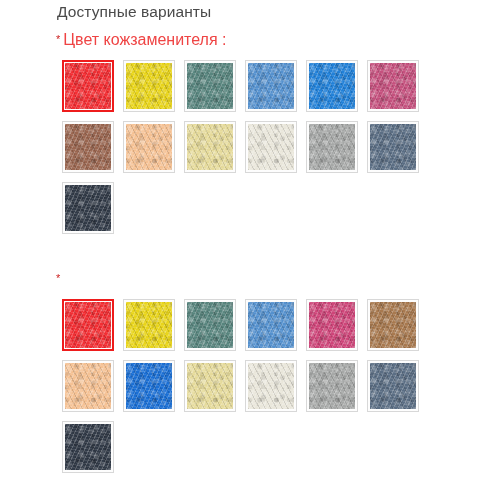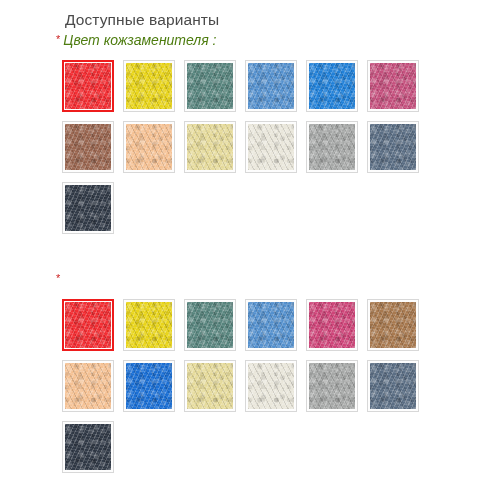--- a/index.html
+++ b/index.html
@@ -27,21 +27,21 @@
 
   .page-title {
     position: absolute;
     left: 57px;
     top: 2px;
     font-size: 15.5px;
     font-weight: 400;
     color: #4a4a4a;
     letter-spacing: 0.1px;
     line-height: 20px;
-    margin: 8px;
+    margin: 0;
     white-space: nowrap;
   }
 
   .attr-group {
     position: absolute;
     left: 0;
     width: 500px;
   }
   .attr-group.group-1 { top: 33px; }
   .attr-group.group-2 { top: 272px; }
@@ -54,25 +54,24 @@
   }
   .req-star {
     color: #cc2222;
     font-size: 11px;
     line-height: 11px;
     margin-right: 3px;
     margin-top: 1px;
     display: inline-block;
   }
   .attr-label {
-    font-size: 14px;
-    color: #4d7c0f;
+    font-size: 16px;
+    color: #ef4444;
     line-height: 14px;
     white-space: nowrap;
-    font-style: italic;
   }
 
   .swatch-grid {
     position: relative;
     margin-top: 9px;
     padding-left: 62px;
     display: flex;
     flex-wrap: wrap;
     width: 440px;
     box-sizing: border-box;

